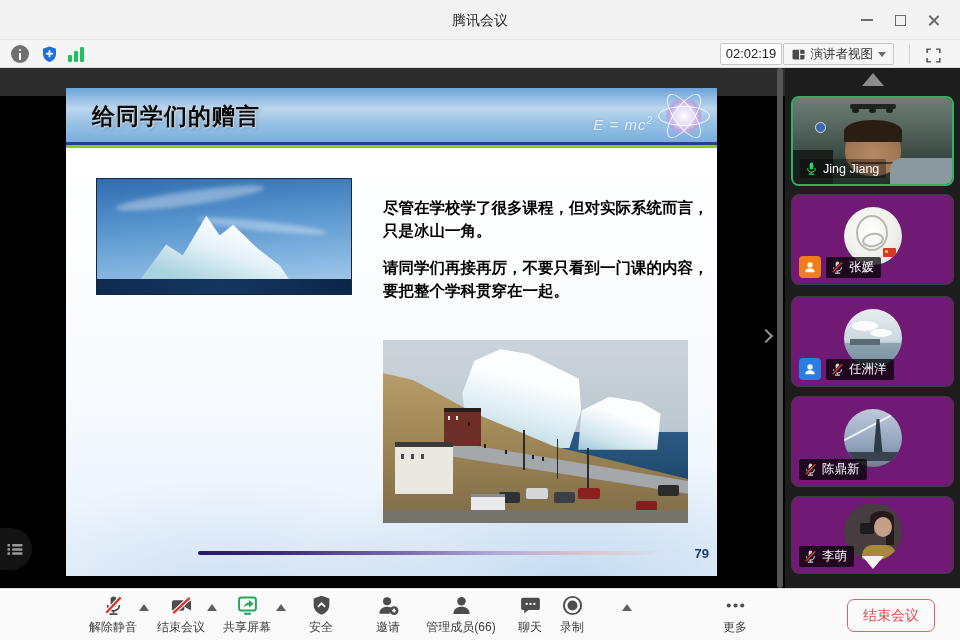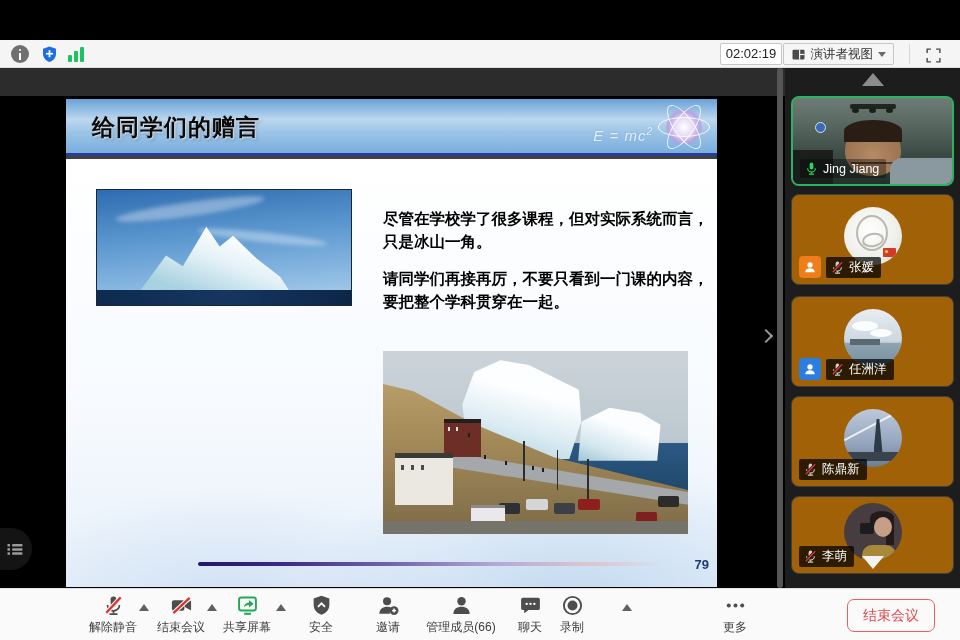--- a/index.html
+++ b/index.html
@@ -56,21 +56,21 @@
   .content-scrollbar { position:absolute; left:777px; top:0; width:6px; height:520px;
                        background:#555; border-radius:3px; }
   .chevron-right { position:absolute; left:760px; top:262px; width:12px; height:12px; }
   .chevron-right::before { content:""; position:absolute; left:1px; top:1px; width:8px; height:8px;
             border-top:2px solid #9a9a9a; border-right:2px solid #9a9a9a; transform:rotate(45deg); }
   .fab-list { position:absolute; left:0; top:460px; width:32px; height:42px;
               background:rgba(22,22,22,.92); border-radius:0 22px 22px 0;
               display:flex; align-items:center; justify-content:flex-start; padding-left:5px; }
 
   
-  .slide { position:absolute; left:66px; top:31px; width:651px; height:355px; background:#404040; }
+  .slide { position:absolute; left:66px; top:20px; width:651px; height:355px; background:#84cc16; }
   .slide-header { position:absolute; left:0; top:0; width:651px; height:57px;
       background:linear-gradient(180deg,#6aa2d8 0%,#bcd7ee 38%,#9cc4e6 62%,#79aede 100%);
       border-bottom:3px solid #2c3c94; }
   .slide-title { position:absolute; left:26px; top:13px; font-size:23px; font-weight:bold; color:#0a0a0a;
       letter-spacing:1px; text-shadow:1px 1px 2px rgba(255,255,255,.85), 2px 2px 3px rgba(40,60,90,.35); }
   .formula { position:absolute; right:64px; top:27px; font-size:15px; font-style:italic;
       color:rgba(230,242,255,.95); letter-spacing:1px; text-shadow:0 0 2px rgba(120,160,210,.8); }
   .formula sup { font-size:10px; }
   .atom { position:absolute; right:6px; top:1px; width:54px; height:54px; }
   .atom-glow { position:absolute; left:9px; top:9px; width:36px; height:36px; border-radius:50%;
@@ -144,21 +144,21 @@
   .page-number { position:absolute; right:8px; top:398px; font-size:13px; font-weight:bold; color:#1f3a70; }
 
   
   .sidebar { position:absolute; left:785px; top:0; width:175px; height:520px; background:#1d1d1d; }
   .scroll-up { position:absolute; left:50%; top:5px; transform:translateX(-50%);
       width:0; height:0; border-left:11px solid transparent; border-right:11px solid transparent;
       border-bottom:13px solid #8c8c8c; }
   .scroll-down { position:absolute; left:50%; top:488px; transform:translateX(-50%);
       width:0; height:0; border-left:11px solid transparent; border-right:11px solid transparent;
       border-top:13px solid #f2f2f2; z-index:5; }
-  .tile { position:absolute; left:6px; width:163px; background:#a16207;
+  .tile { position:absolute; left:6px; width:163px; background:#701a75;
           border:1px solid #3f3f3f; border-radius:8px; overflow:hidden; }
   .tile.active { border:2px solid #28b463; }
   .t1 { top:28px; height:90px; } .t2 { top:126px; height:91px; } .t3 { top:228px; height:91px; }
   .t4 { top:328px; height:91px; } .t5 { top:428px; height:78px; }
   .avatar { position:absolute; left:50%; top:12px; transform:translateX(-50%);
             width:58px; height:58px; border-radius:50%; overflow:hidden; }
   .t5 .avatar { top:6px; }
   .name-row { position:absolute; left:7px; bottom:6px; display:flex; align-items:center; gap:5px; z-index:3; }
   .chip { display:flex; align-items:center; gap:4px; background:rgba(0,0,0,.72);
           padding:2px 7px 2px 4px; border-radius:2px; color:#fff; font-size:12.5px; white-space:nowrap; }
@@ -231,20 +231,32 @@
   .c1{left:139px;} .c2{left:207px;} .c3{left:276px;} .c4{left:622px;}
   .end-btn { position:absolute; left:847px; top:10px; height:33px; padding:0 15px;
       border:1px solid #e4605e; border-radius:7px; color:#e04b4c; font-size:14px;
       background:transparent; line-height:31px; white-space:nowrap; }
 </style>
 </head>
 <body>
 
 <div class="app">
 
+  <div class="titlebar">
+    <div class="win-title">腾讯会议</div>
+    <div class="winbtn btn-min">
+        <div class="min-glyph"></div>
+      </div>
+    <div class="winbtn btn-max">
+        <div class="max-glyph"></div>
+      </div>
+    <div class="winbtn btn-close">
+        <div class="close-glyph"></div>
+      </div>
+  </div>
 
   <div class="statusbar">
     <div class="sb-ico" style="left:10px;">
       <div class="info-circle"></div>
     </div>
     <div class="sb-ico" style="left:39px;">
       <svg viewBox="0 0 24 24" width="19" height="19">
         <path d="M12 1.8l8.2 3v6.4c0 5.2-3.5 8.9-8.2 10.4C7.3 20.1 3.8 16.4 3.8 11.2V4.8z" fill="#1b6fe0"></path>
         <rect x="10.9" y="6.5" width="2.2" height="9" fill="#fff"></rect>
         <rect x="7.5" y="9.9" width="9" height="2.2" fill="#fff"></rect>

